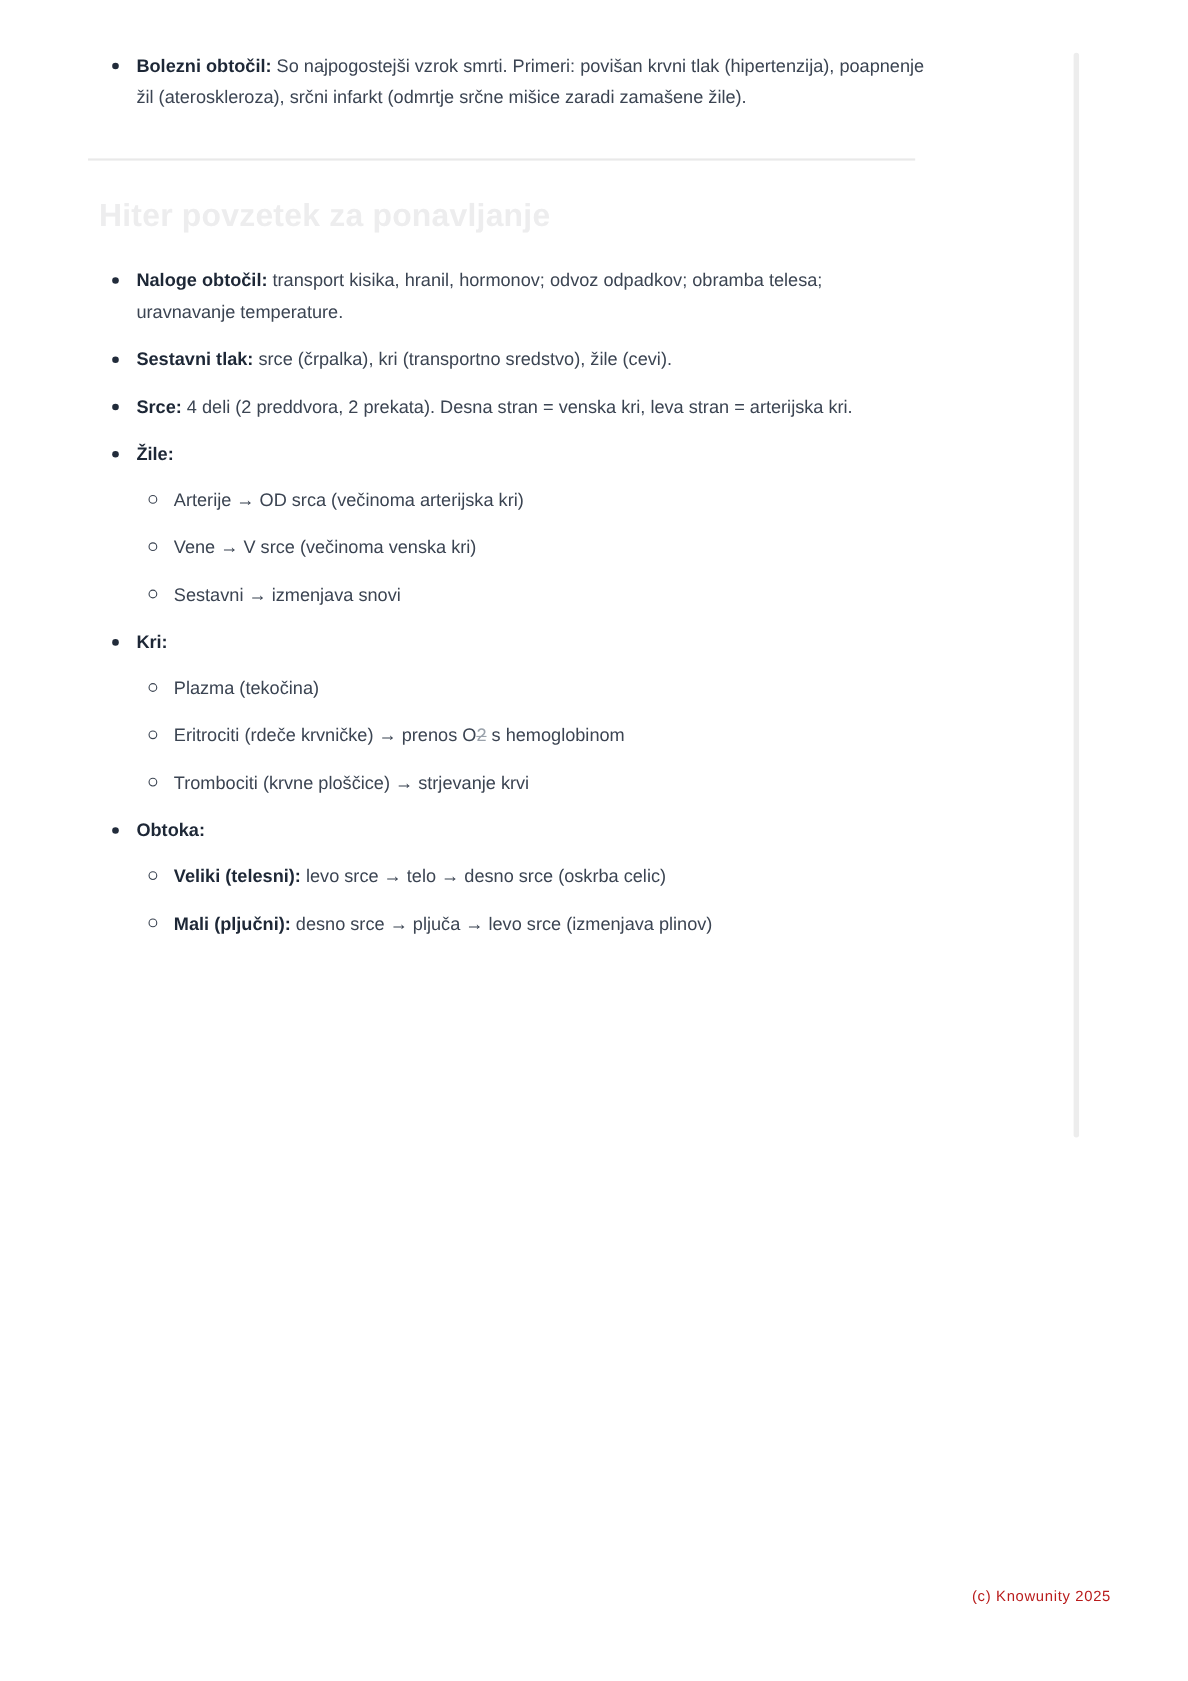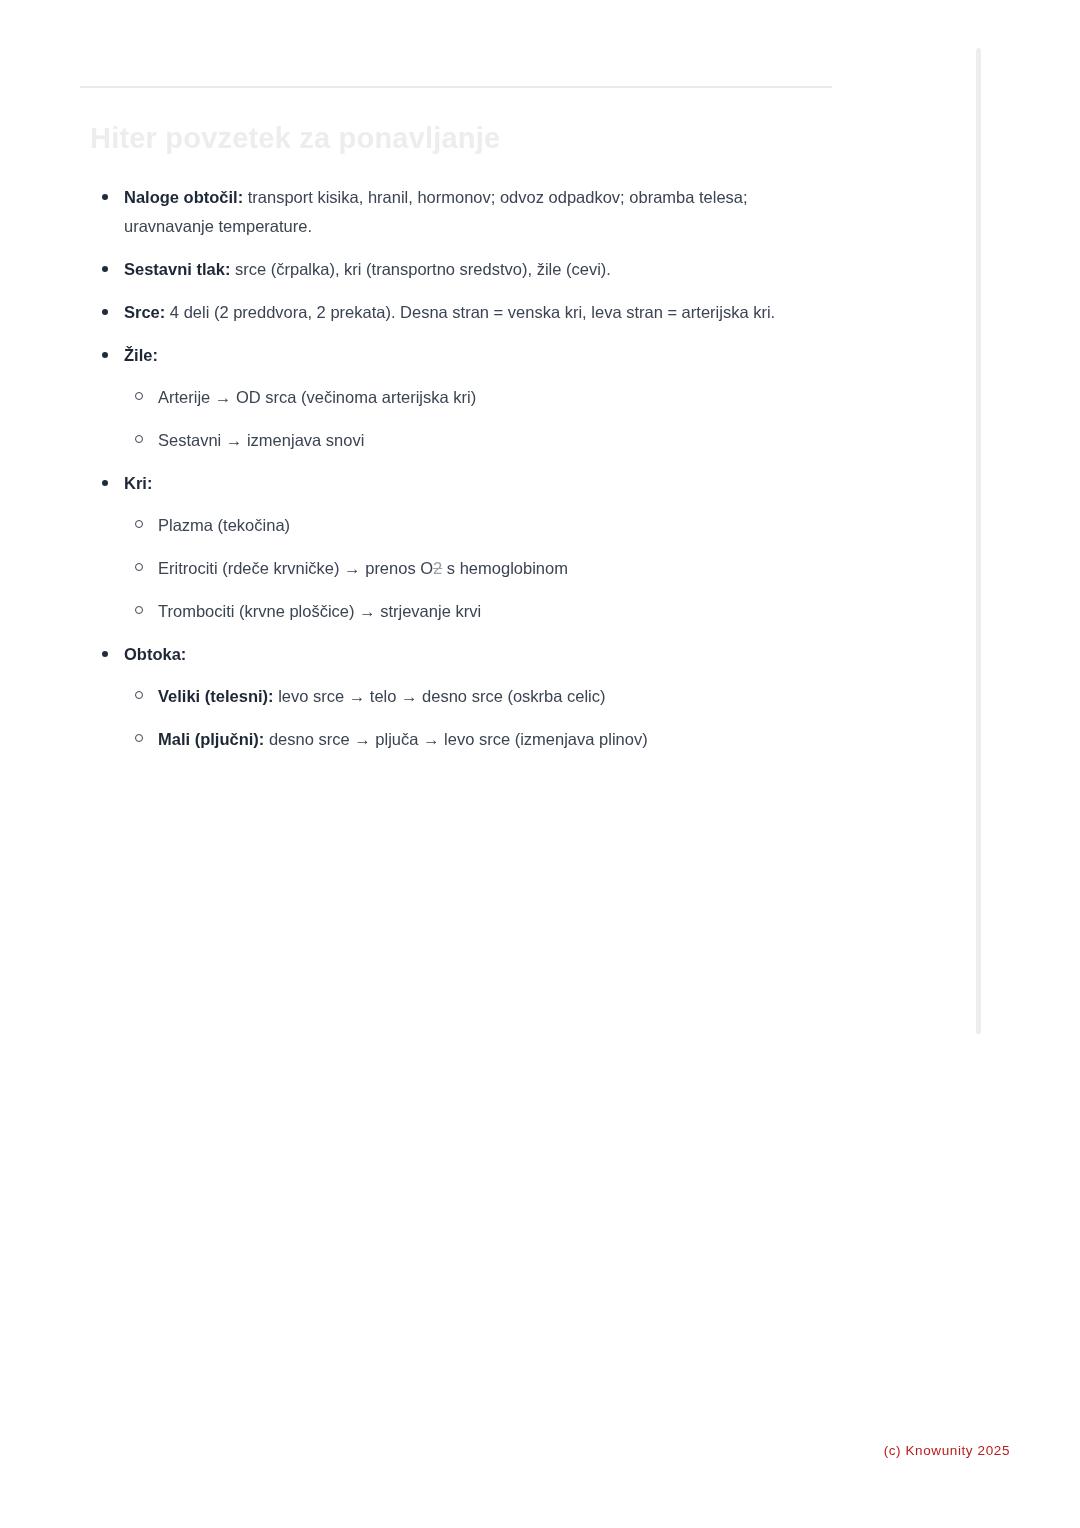--- a/index.html
+++ b/index.html
@@ -51,20 +51,25 @@
   .footer {
     position:absolute; top:1443px; right:70px;
     font-size:13.5px; color:#b91c1c; letter-spacing:0.6px;
   }
 </style>
 </head>
 <body>
 
 <div class="content">
 
+  <ul class="l1">
+    <li>
+      <span class="b">Bolezni obtočil:</span><span> So najpogostejši vzrok smrti. Primeri: povišan krvni tlak (hipertenzija), poapnenje žil (ateroskleroza), srčni infarkt (odmrtje srčne mišice zaradi zamašene žile).</span>
+    </li>
+  </ul>
 
   <hr class="divider">
 
   <h2 class="watermark-heading">Hiter povzetek za ponavljanje</h2>
 
   <ul class="l1">
 
     <li>
       <span class="b">Naloge obtočil:</span><span> transport kisika, hranil, hormonov; odvoz odpadkov; obramba telesa; uravnavanje temperature.</span>
     </li>
@@ -74,20 +79,21 @@
     </li>
 
     <li>
       <span class="b">Srce:</span><span> 4 deli (2 preddvora, 2 prekata). Desna stran = venska kri, leva stran = arterijska kri.</span>
     </li>
 
     <li>
       <span class="b">Žile:</span>
       <ul class="l2">
         <li><span>Arterije → OD srca (večinoma arterijska kri)</span></li>
+        <li><span>Vene → V srce (večinoma venska kri)</span></li>
         <li><span>Sestavni → izmenjava snovi</span></li>
       </ul>
     </li>
 
     <li>
       <span class="b">Kri:</span>
       <ul class="l2">
         <li><span>Plazma (tekočina)</span></li>
         <li><span>Eritrociti (rdeče krvničke) → prenos O</span><span class="struck">2</span><span> s hemoglobinom</span></li>
         <li><span>Trombociti (krvne ploščice) → strjevanje krvi</span></li>

